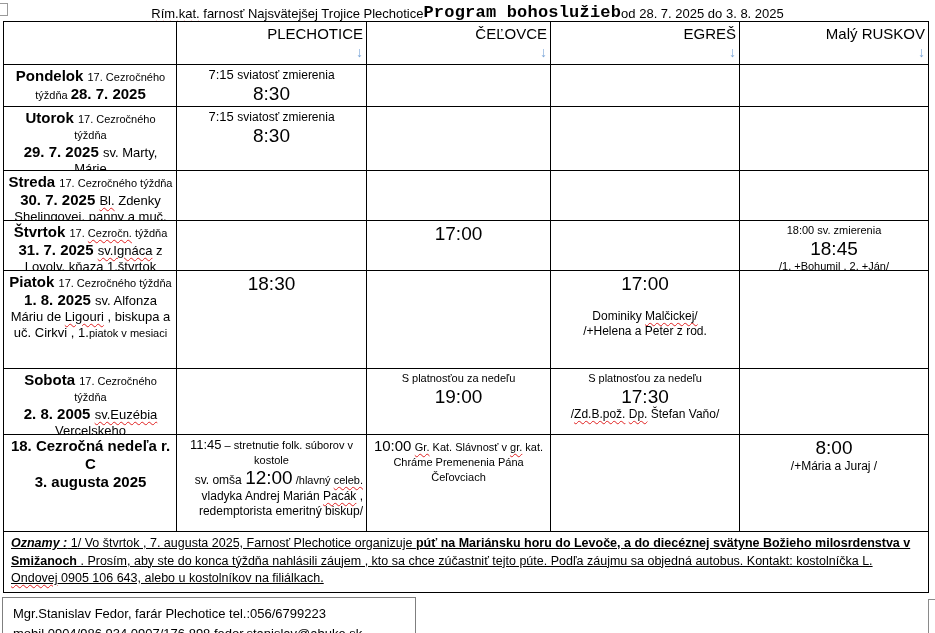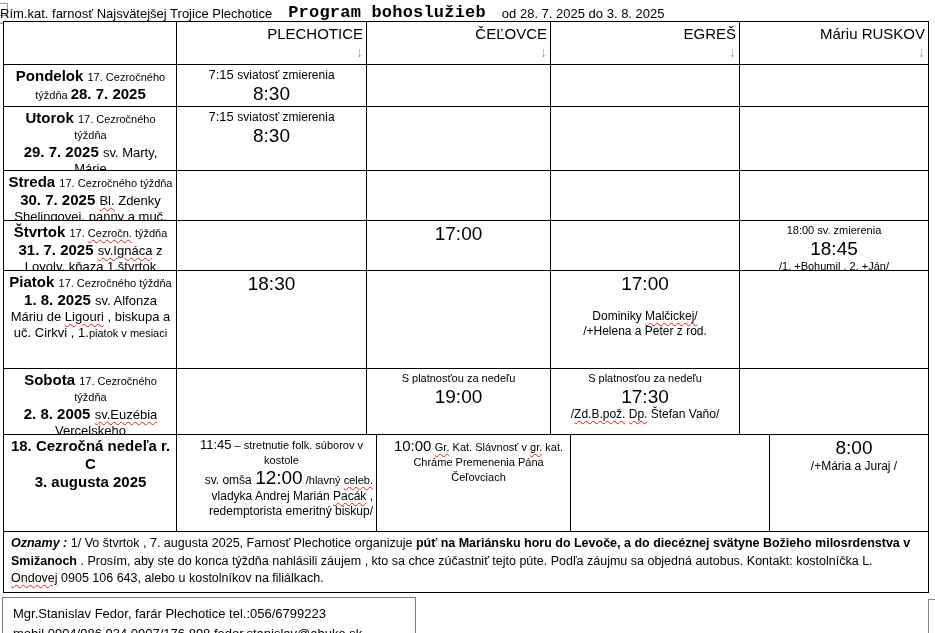--- a/index.html
+++ b/index.html
@@ -4,21 +4,21 @@
 <style>
   html,body{margin:0;padding:0;}
   body{
     width:935px;height:633px;background:#ffffff;color:#000;
     font-family:"Liberation Sans","DejaVu Sans",sans-serif;
     position:relative;overflow:hidden;
   }
   
   .title-row{
     position:absolute;top:0;left:0;width:935px;height:21px;
-    display:flex;align-items:flex-end;gap:16px;
+    display:flex;justify-content:center;align-items:flex-end;
     white-space:nowrap;
   }
   .t-parish{font-size:13px;}
   .t-program{font-size:17px;font-weight:bold;letter-spacing:.2px;position:relative;top:1px;font-family:Liberation Mono, monospace;}
   .t-range{font-size:13px;}
   
   .stable{
     position:absolute;left:3px;top:21px;width:926px;
     border:1.5px solid #000;box-sizing:border-box;background:#fff;
   }
@@ -42,21 +42,21 @@
   .md{font-size:13px;}
   .md15{font-size:15px;}
   .lg{font-size:19px;line-height:1.15;}
   .b{font-weight:bold;}
   .bi{font-weight:bold;font-style:italic;}
   .sq{text-decoration:underline;text-decoration-style:wavy;text-decoration-color:#e02020;text-decoration-thickness:1px;text-underline-offset:2px;}
   .ln-l{text-align:right;}
   
   .announce{
     display:block;font-size:12.5px;line-height:1.4;text-align:left;
-    padding:3px 7px;box-sizing:border-box;
+    padding:3px 7px;box-sizing:border-box;text-decoration:underline;
   }
   
   .footer-box{
     position:absolute;left:2px;top:597px;width:414px;height:40px;
     border:1px solid #7f7f7f;border-bottom:none;box-sizing:border-box;
     padding:6px 10px 0;font-size:13px;line-height:1.5;background:#fff;
   }
   
   .anchor-mark{
     position:absolute;left:-4px;top:3px;width:10px;height:11px;
@@ -77,21 +77,21 @@
   <span class="t-program">Program bohoslužieb</span>
   <span class="t-range">od 28. 7.  2025 do 3. 8. 2025</span>
 </div>
 
 <div class="stable">
     <div class="trow" style="height: 43px;">
       <div class="tcell header-cell"></div>
       <div class="tcell header-cell"><span>PLECHOTICE</span><span class="arrow" style="color: rgb(125, 167, 217);">↓</span></div>
       <div class="tcell header-cell"><span>ČEĽOVCE</span><span class="arrow" style="color: rgb(125, 167, 217);">↓</span></div>
       <div class="tcell header-cell"><span>EGREŠ</span><span class="arrow" style="color: rgb(125, 167, 217);">↓</span></div>
-      <div class="tcell header-cell"><span>Máriu RUSKOV</span><span class="arrow" style="color: rgb(125, 167, 217);">↓</span></div>
+      <div class="tcell header-cell"><span>Malý RUSKOV</span><span class="arrow" style="color: rgb(125, 167, 217);">↓</span></div>
     </div>
     <div class="trow" style="height: 42px;">
       <div class="tcell day-cell">
         <div><span class="dn">Pondelok </span><span class="sm"> 17. Cezročného</span></div>
         <div><span class="sm">týždňa  </span><span class="dn">28. 7. 2025</span></div>
       </div>
       <div class="tcell sch-cell">
         <div><span class="md">7:15  </span><span>sviatosť zmierenia</span></div>
         <div><span class="lg">8:30</span></div>
       </div>
@@ -170,21 +170,21 @@
         <div><span class="sm">S platnosťou za nedeľu</span></div>
         <div><span class="lg">19:00</span></div>
       </div>
       <div class="tcell sch-cell">
         <div><span class="sm">S platnosťou za nedeľu</span></div>
         <div><span class="lg">17:30</span></div>
         <div><span>/</span><span class="sq">Zd.B.pož.</span><span> </span><span class="sq">Dp.</span><span> Štefan Vaňo/</span></div>
       </div>
       <div class="tcell sch-cell"></div>
     </div>
-    <div class="trow" style="height: 97px; gap: 10px;">
+    <div class="trow" style="height: 97px;">
       <div class="tcell day-cell">
         <div><span class="dn">18. Cezročná nedeľa r. C</span></div>
         <div><span class="dn">3. augusta 2025</span></div>
       </div>
       <div class="tcell sch-cell">
         <div><span class="md">11:45</span><span class="sm"> – stretnutie folk. súborov  v</span></div>
         <div><span class="sm">kostole</span></div>
         <div class="ln-l"><span>sv. omša </span><span class="lg">12:00</span><span class="sm">  /hlavný </span><span class="sm sq">celeb.</span></div>
         <div class="ln-l"><span>vladyka Andrej Marián </span><span class="sq">Pacák</span><span> ,</span></div>
         <div class="ln-l"><span>redemptorista emeritný biskup/</span></div>

